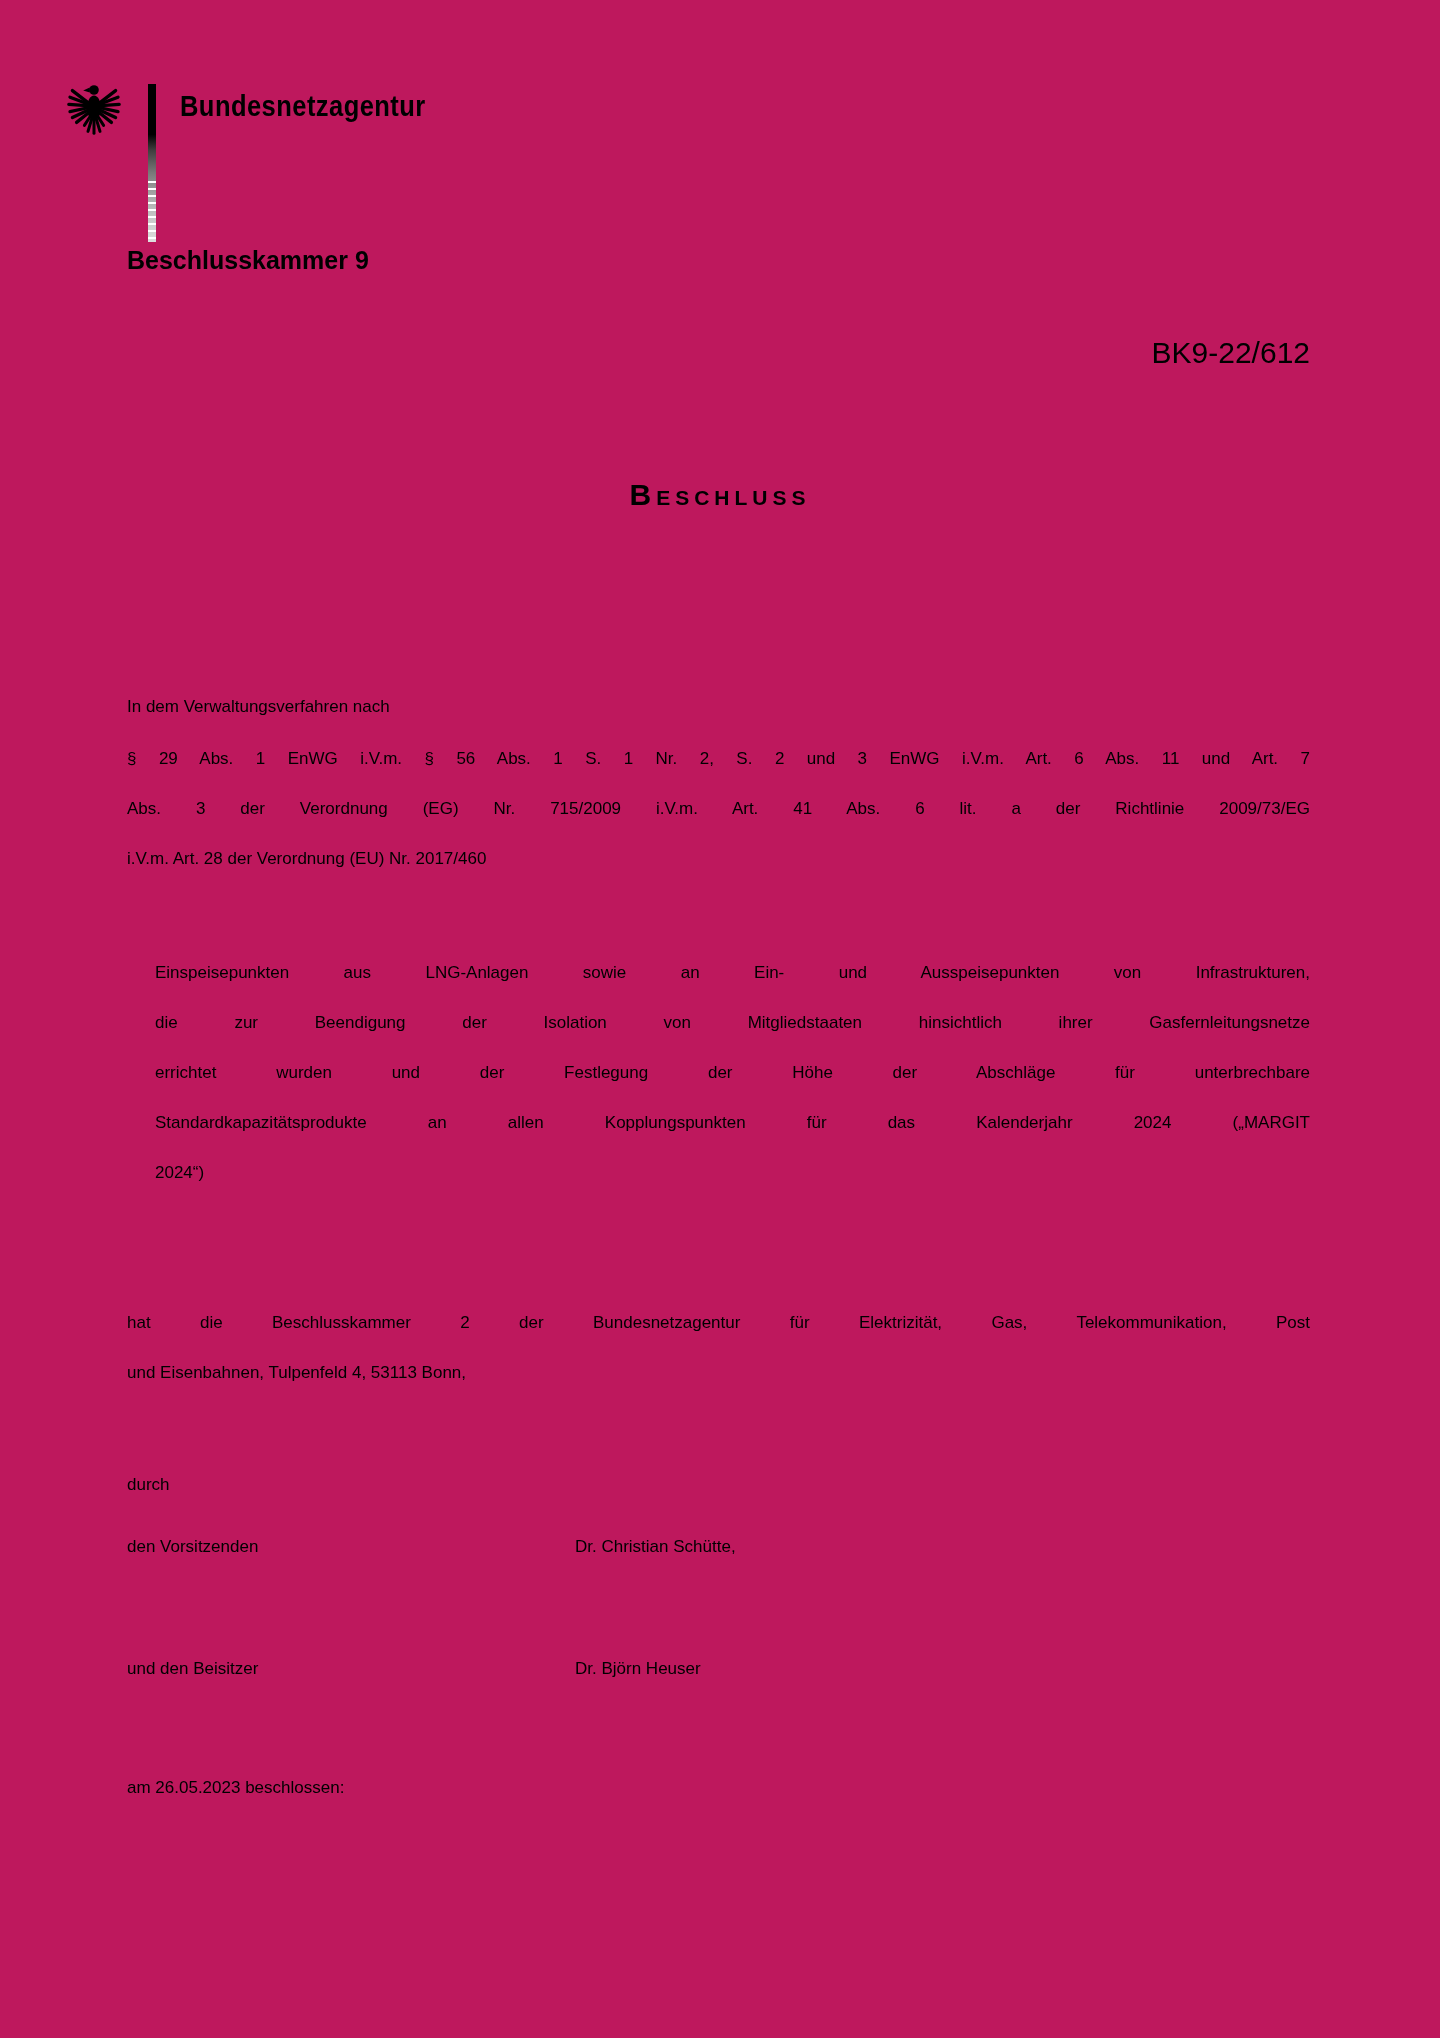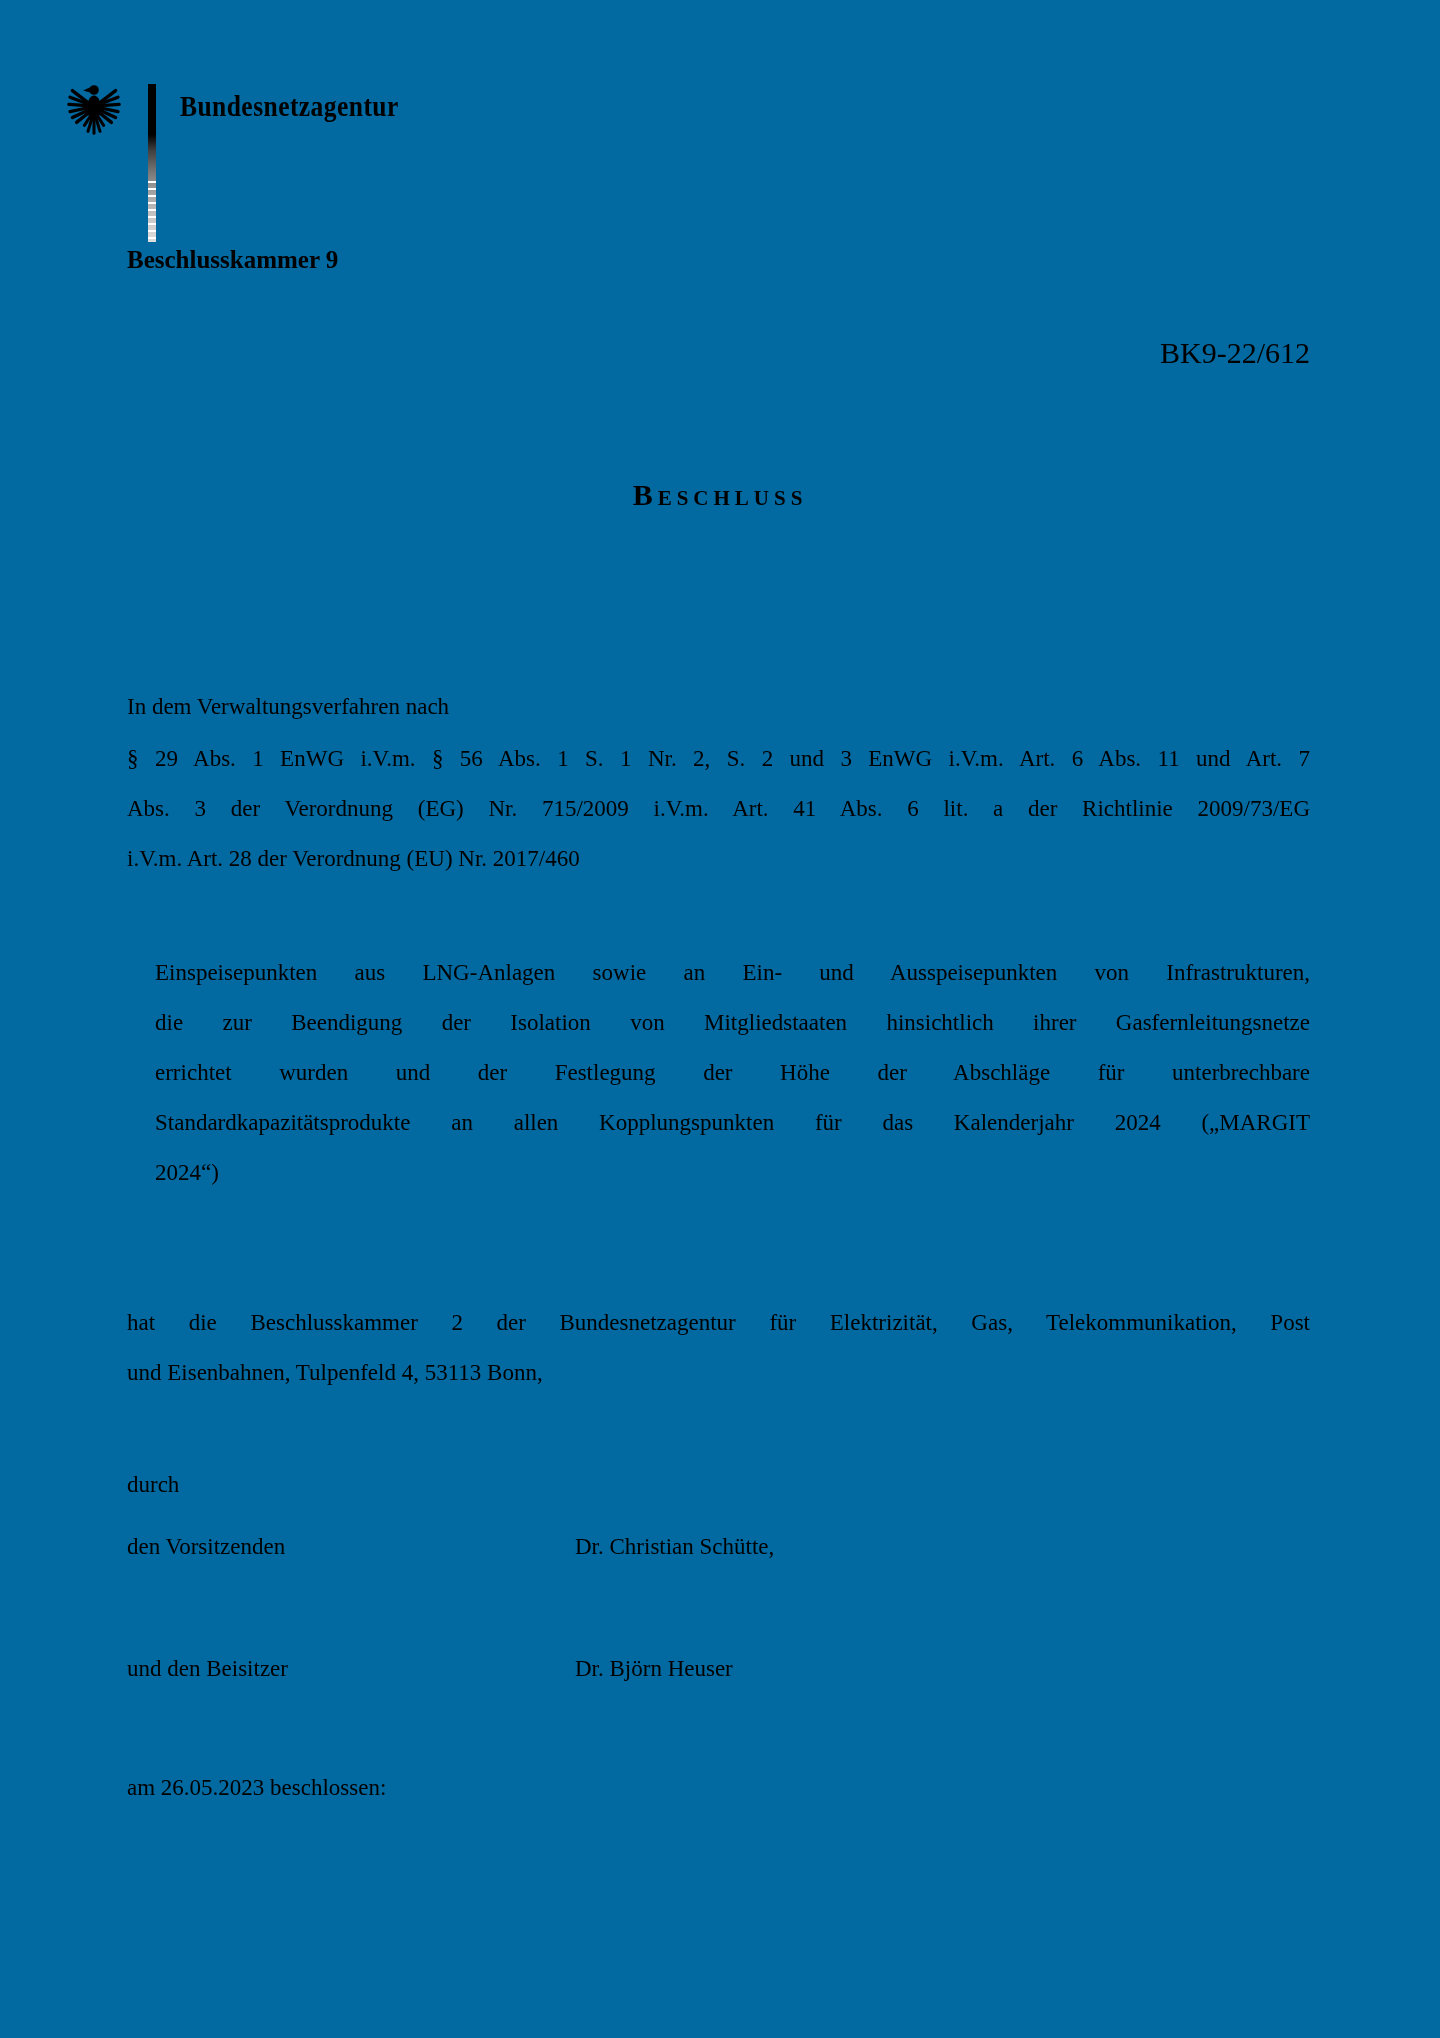--- a/index.html
+++ b/index.html
@@ -4,23 +4,23 @@
 <style>
   html, body {
     margin: 0;
     padding: 0;
     background: #ffffff;
   }
   .page {
     position: relative;
     width: 1440px;
     height: 2038px;
-    background: #0369a1;
+    background: #be185d;
     color: #000000;
-    font-family: Liberation Serif, serif;
+    font-family: Liberation Sans, sans-serif;
     overflow: hidden;
   }
 
   
   .eagle {
     position: absolute;
     left: 64px;
     top: 80px;
     width: 60px;
     height: 62px;
@@ -84,21 +84,21 @@
     font-weight: 700;
     font-variant: small-caps;
     letter-spacing: 5px;
   }
 
   
   .block {
     position: absolute;
     left: 127px;
     width: 1183px;
-    font-size: 23px;
+    font-size: 17px;
     line-height: 50px;
     margin: 0;
   }
   .block.indented {
     left: 155px;
     width: 1155px;
   }
   .jline  { text-align: justify; text-align-last: justify; }
   .plain  { text-align: left; }
 

